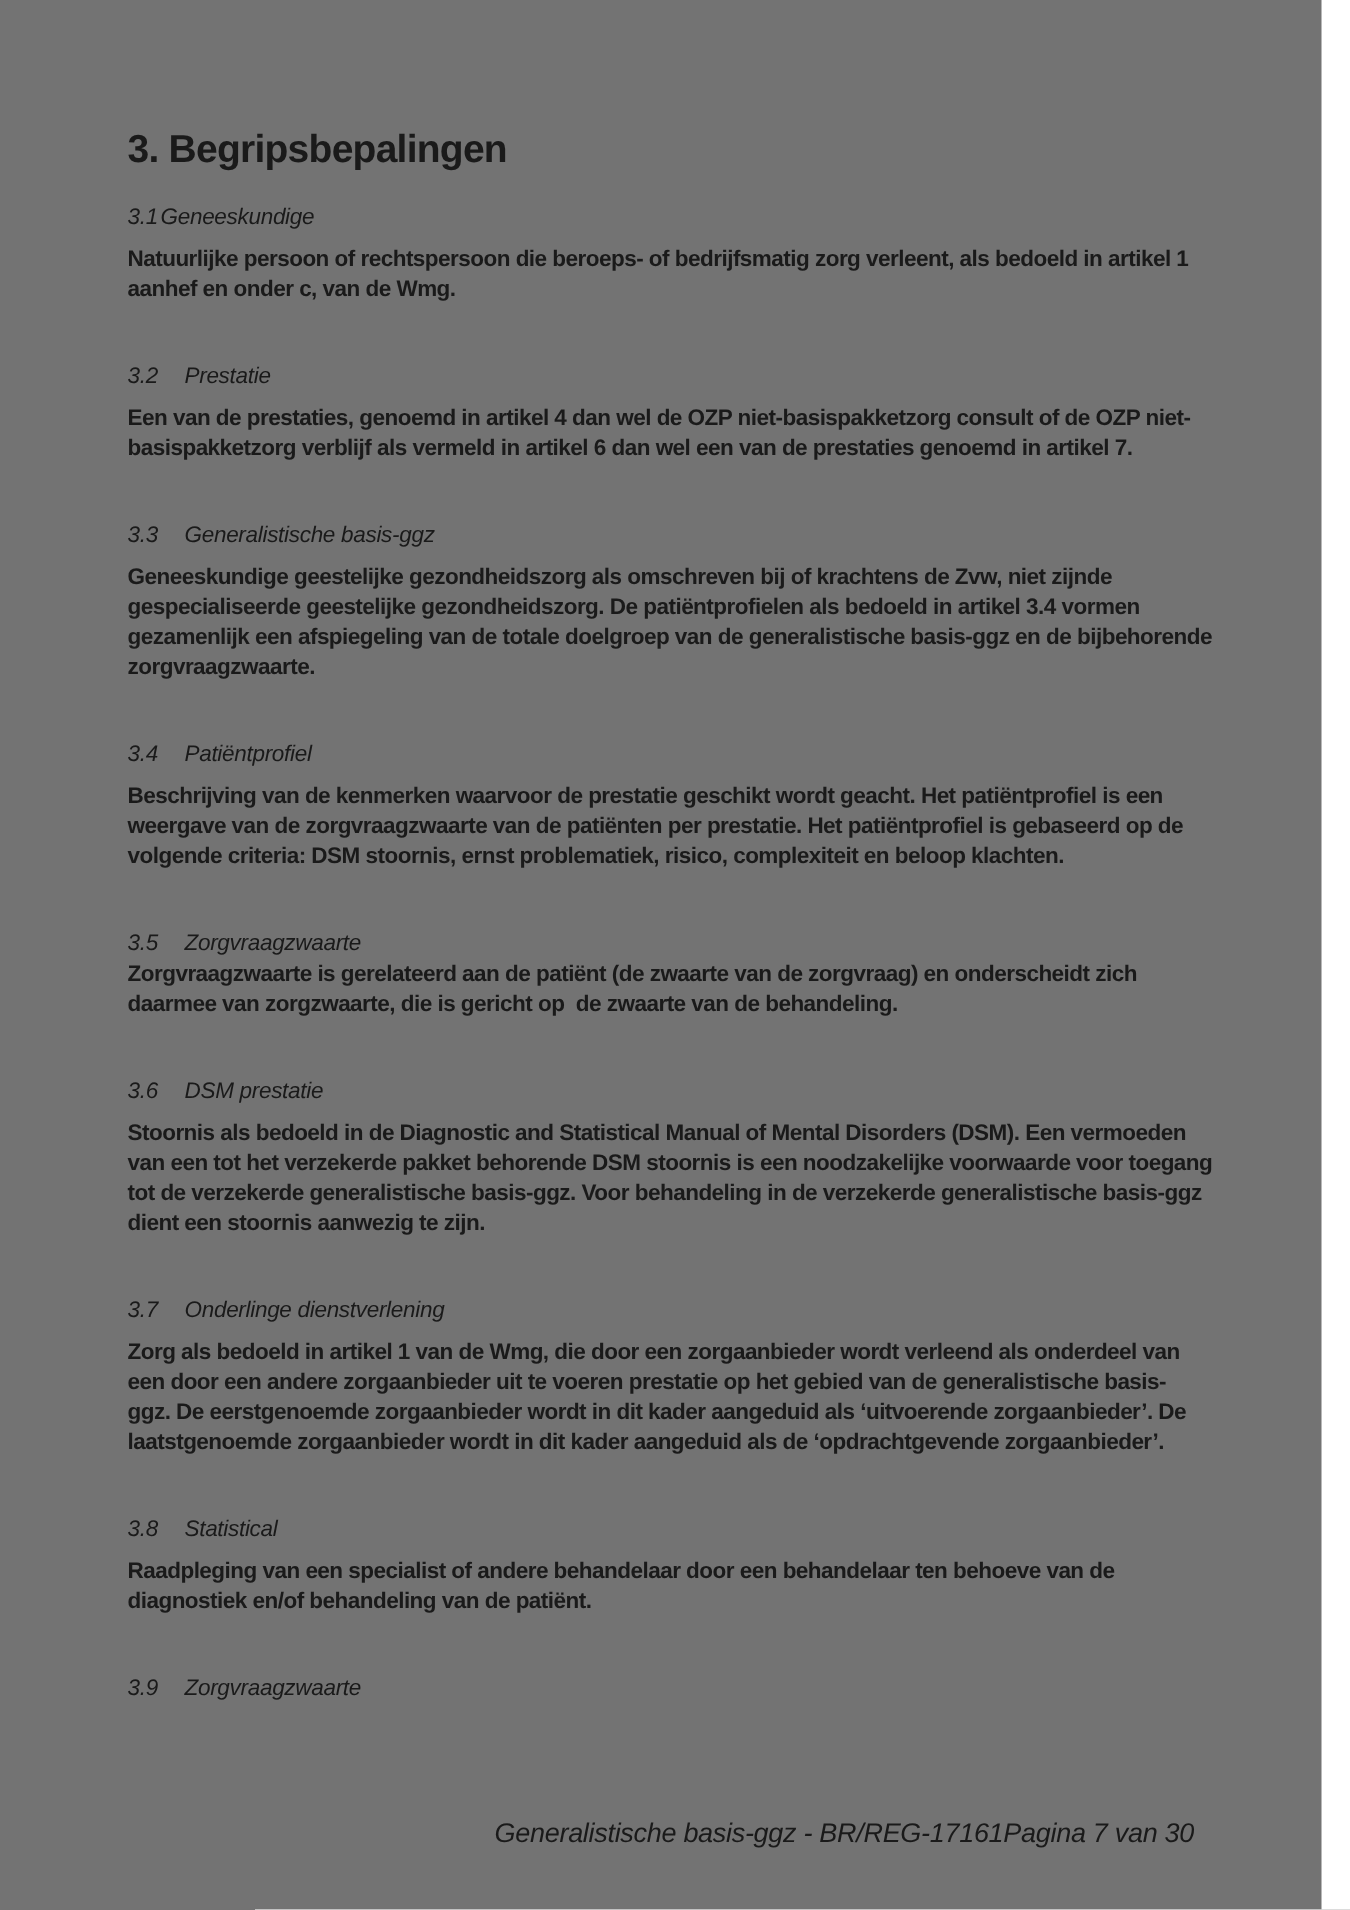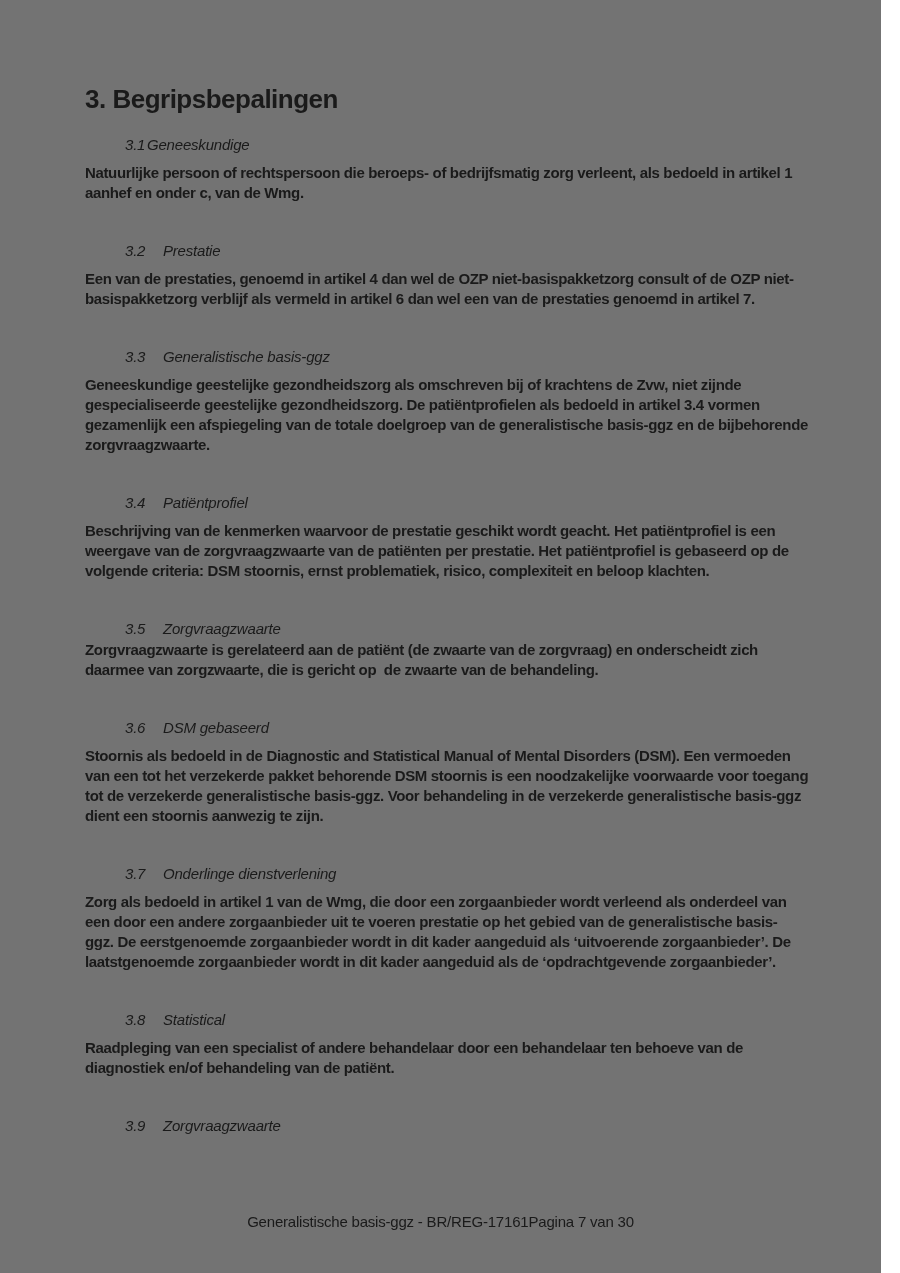--- a/index.html
+++ b/index.html
@@ -39,43 +39,43 @@
     line-height: 20px;
     letter-spacing: -0.2px;
     margin: 0 0 8px 0;
   }
   .sec.tight-body .sec-head {
     margin-bottom: 1px;
   }
   .sec-head .num {
     display: inline-block;
     width: 38px;
-    margin-left: 40px;
   }
   .sec.tight-num .sec-head .num {
     width: 22px;
   }
   .sec-body {
     margin: 0;
     font-size: 15px;
     line-height: 20px;
     letter-spacing: -0.35px;
     white-space: pre;
     font-weight: bold;
   }
   .footer {
     position: absolute;
     top: 1213px;
     left: 85px;
     right: 85px;
     display: flex;
-    justify-content: center;
-    font-size: 15px;
+    justify-content: flex-end;
+    font-size: 18px;
     line-height: 18px;
     letter-spacing: -0.2px;
+    font-style: italic;
   }
 </style>
 </head>
 <body>
 
 <div class="page">
   <div class="content">
 
     <h1 class="doc-title">3. Begripsbepalingen</h1>
 
@@ -106,21 +106,21 @@
 volgende criteria: DSM stoornis, ernst problematiek, risico, complexiteit en beloop klachten.</p>
     </div>
 
     <div class="sec tight-body">
       <div class="sec-head"><span class="num">3.5</span><span>Zorgvraagzwaarte</span></div>
       <p class="sec-body">Zorgvraagzwaarte is gerelateerd aan de patiënt (de zwaarte van de zorgvraag) en onderscheidt zich
 daarmee van zorgzwaarte, die is gericht op  de zwaarte van de behandeling.</p>
     </div>
 
     <div class="sec">
-      <div class="sec-head"><span class="num">3.6</span><span>DSM gebaseerd</span></div>
+      <div class="sec-head"><span class="num">3.6</span><span>DSM prestatie</span></div>
       <p class="sec-body">Stoornis als bedoeld in de Diagnostic and Statistical Manual of Mental Disorders (DSM). Een vermoeden
 van een tot het verzekerde pakket behorende DSM stoornis is een noodzakelijke voorwaarde voor toegang
 tot de verzekerde generalistische basis-ggz. Voor behandeling in de verzekerde generalistische basis-ggz
 dient een stoornis aanwezig te zijn.</p>
     </div>
 
     <div class="sec">
       <div class="sec-head"><span class="num">3.7</span><span>Onderlinge dienstverlening</span></div>
       <p class="sec-body">Zorg als bedoeld in artikel 1 van de Wmg, die door een zorgaanbieder wordt verleend als onderdeel van
 een door een andere zorgaanbieder uit te voeren prestatie op het gebied van de generalistische basis-

